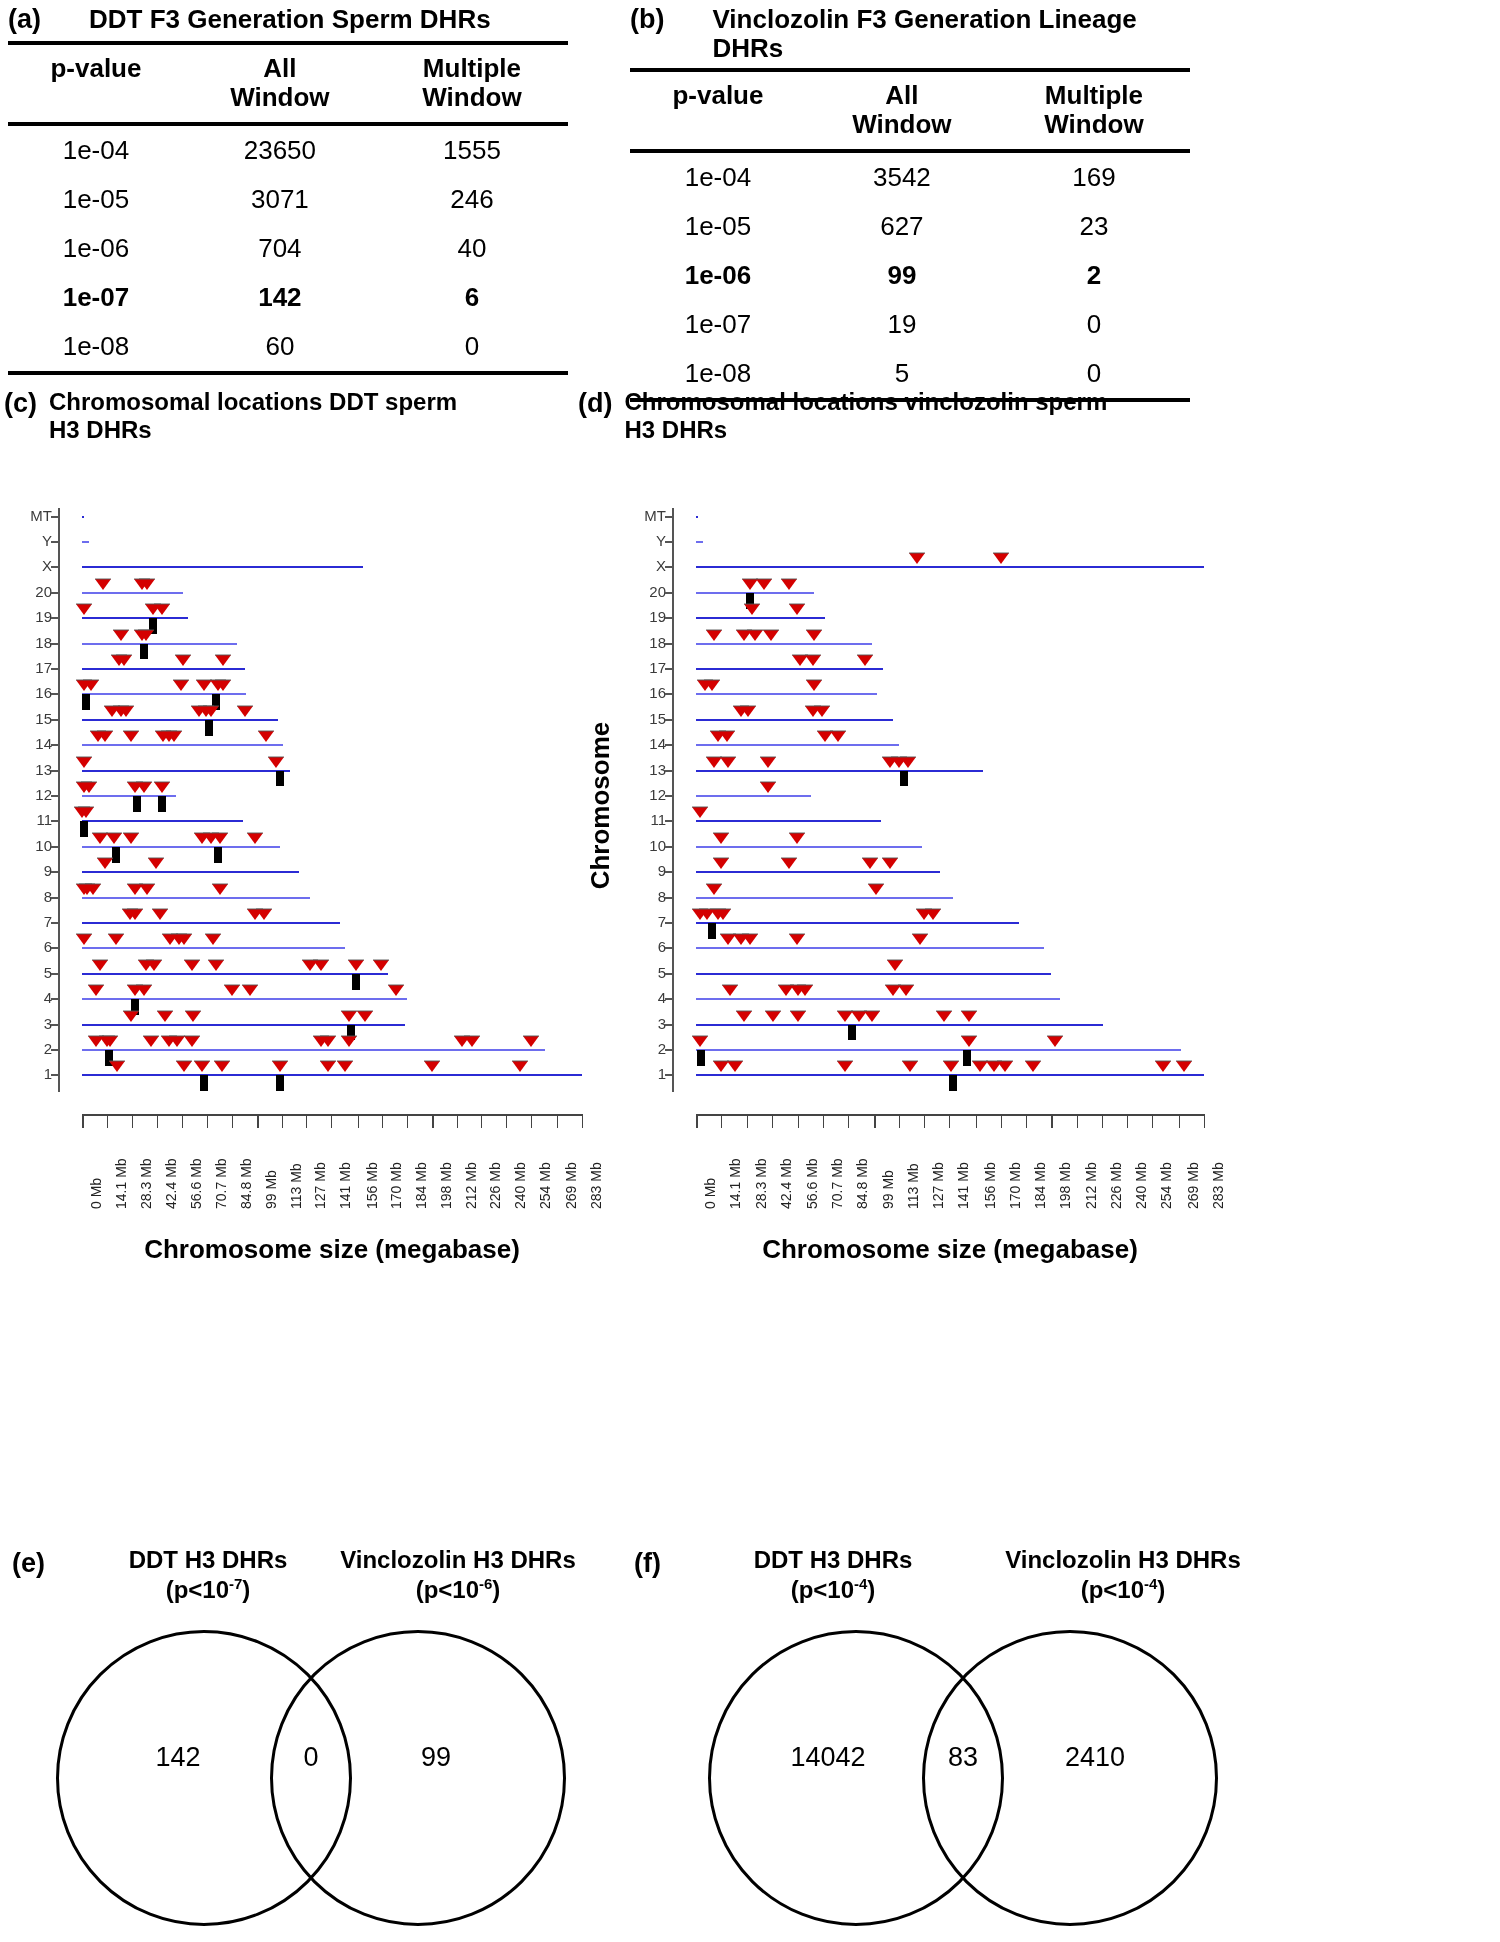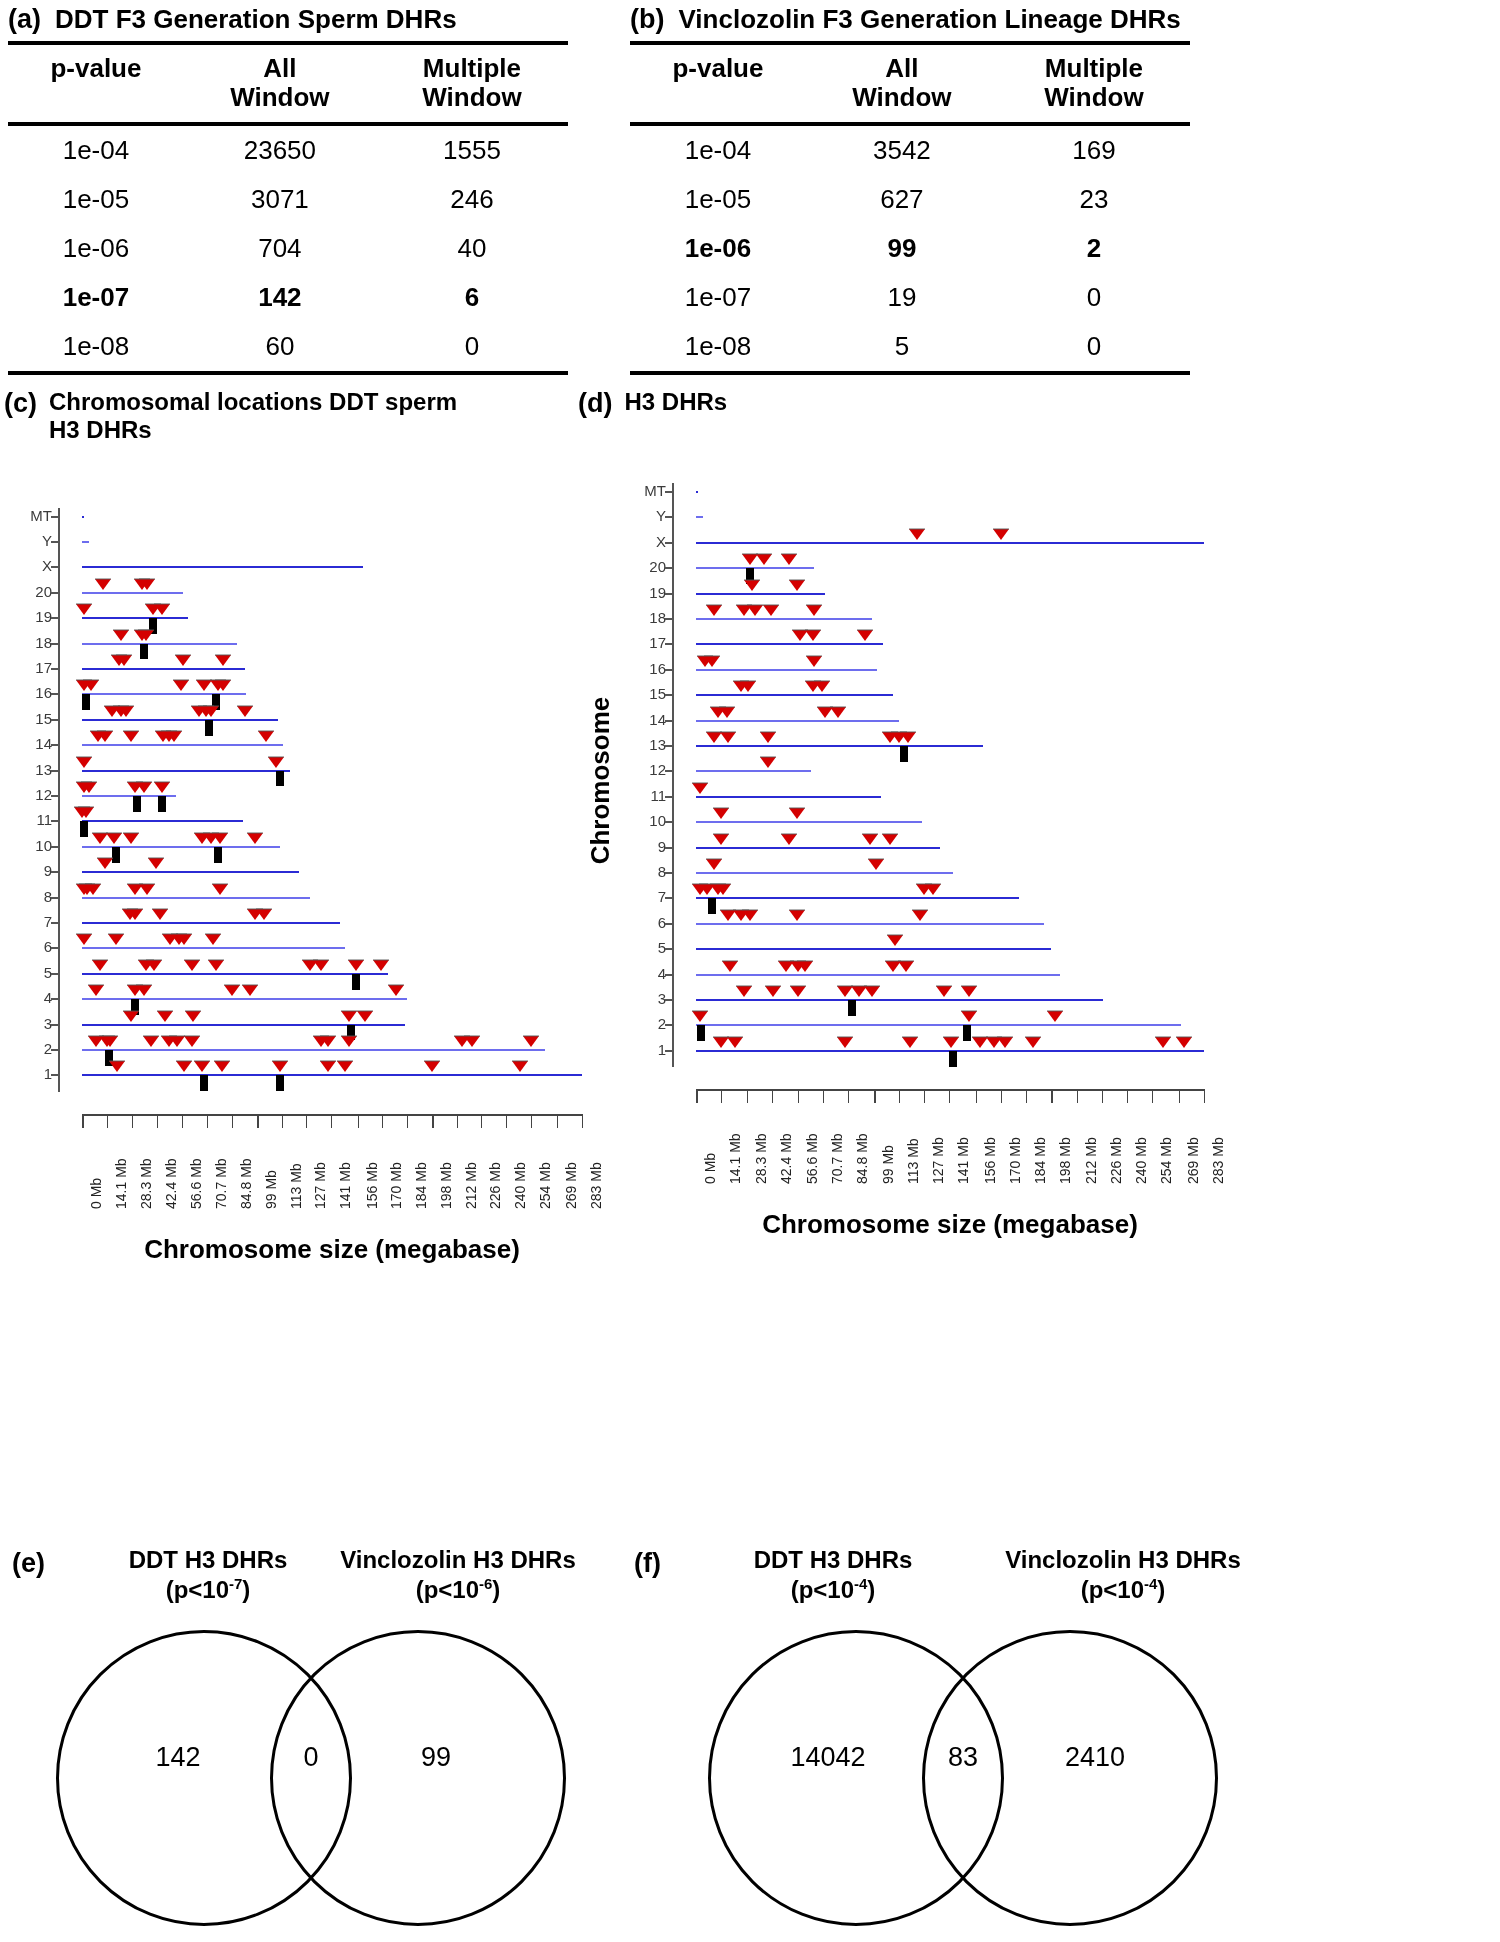--- a/index.html
+++ b/index.html
@@ -6,21 +6,21 @@
   body{
     width:1500px;height:1942px;background:#fff;
     font-family:"Liberation Sans", sans-serif;
     color:#000;position:relative;overflow:hidden;
   }
   .panel-tag{font-weight:bold;font-size:27px;}
 
   
   .tbl-wrap{position:absolute;}
   .tbl-head{display:flex;align-items:flex-start;gap:14px;margin-bottom:6px;}
-  .tbl-title{font-weight:bold;font-size:26px;line-height:1.1;padding-top:1px;}
+  .tbl-title{font-weight:bold;font-size:26px;line-height:1.1;padding-top:1px;margin-left:34px;}
   table.dhr{border-collapse:collapse;width:100%;}
   table.dhr th, table.dhr td{
     font-size:26px;text-align:center;padding:7px 0;font-weight:normal;
   }
   table.dhr th{font-weight:bold;line-height:1.12;vertical-align:top;padding:9px 0 10px;}
   table.dhr thead tr{border-top:4px solid #000;border-bottom:4px solid #000;}
   table.dhr tbody tr:last-child{border-bottom:4px solid #000;}
   table.dhr tr.bold td{font-weight:bold;}
   table.dhr td{padding:9px 0;}
 
@@ -433,20 +433,21 @@
       <div style="position: absolute; left: 578px; top: 670.2px; width: 1px; height: 14px; background: rgb(68, 68, 68);"></div>
       <div class="xtick" style="left: 584px; top: 765.2px;">283 Mb</div>
       <div class="xlab" style="left: 38px; top: 790.2px; width: 580px;">Chromosome size (megabase)</div>
     </div>
 </div>
 
 <div class="chrom-panel" style="left:578px;top:388px;width:920px;">
   <div class="chrom-head">
     <span class="panel-tag">(d)</span>
     <span class="chrom-title">
+      <div>Chromosomal locations vinclozolin sperm</div>
       <div>H3 DHRs</div>
     </span>
   </div>
   <div class="plot-area" id="plot-d" style="height:800px;">
       <div class="ylab" style="left: -78px; top: 346.1px; width: 200px; text-align: center;">Chromosome</div>
       <div style="position: absolute; left: 94px; top: 64px; width: 2px; height: 584.2px; background: rgb(85, 85, 85);"></div>
       <div class="ytick" style="left: 46px; top: 63px; width: 42px;">MT</div>
       <div style="position: absolute; left: 87px; top: 72px; width: 8px; height: 2px; background: rgb(85, 85, 85);"></div>
       <div class="chrline" style="left: 118px; top: 72px; width: 2px;"></div>
       <div class="ytick" style="left: 46px; top: 88.4px; width: 42px;">Y</div>

